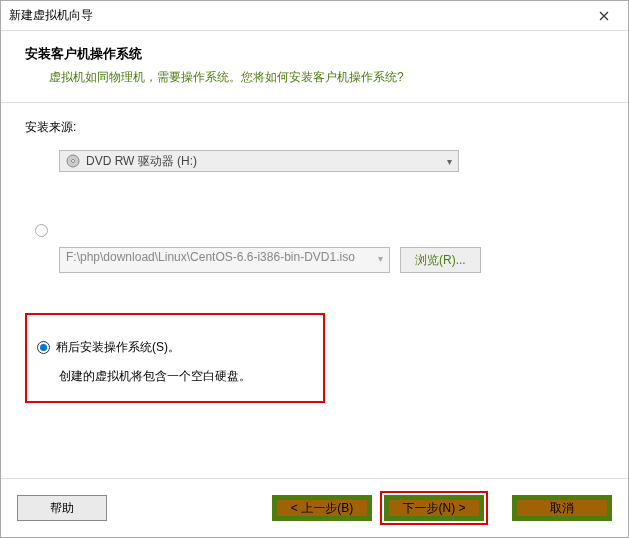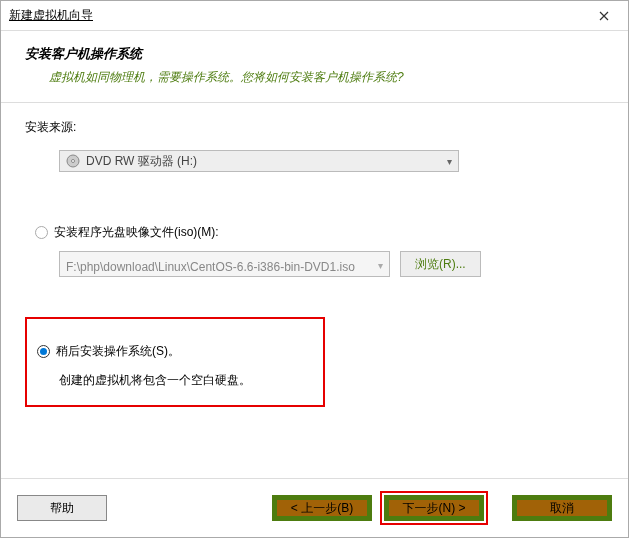--- a/index.html
+++ b/index.html
@@ -1,37 +1,37 @@
 <!DOCTYPE html>
 <html><head>
   <meta charset="utf-8">
   <style>
     * { margin: 0; padding: 0; box-sizing: border-box; }
     body { font-family: "Microsoft YaHei", "Segoe UI", Tahoma, sans-serif; font-size: 12px; background: #fff; }
     .dialog { width: 629px; height: 538px; border: 1px solid #aaa; display: flex; flex-direction: column; background: #fff; }
-    .titlebar { height: 30px; display: flex; align-items: center; padding: 0 4px 0 8px; border-bottom: 1px solid #ddd; text-decoration: underline; }
+    .titlebar { height: 30px; display: flex; align-items: center; padding: 0 4px 0 8px; border-bottom: 1px solid #ddd; }
     .titlebar-title { flex: 1; font-size: 12px; }
     .close-btn { width: 40px; height: 28px; display: flex; align-items: center; justify-content: center; cursor: pointer; }
     .close-btn svg { width: 10px; height: 10px; }
-    .header { padding: 14px 24px 16px 24px; border-bottom: 1px solid #ddd; background: #fff; font-style: italic; }
+    .header { padding: 14px 24px 16px 24px; border-bottom: 1px solid #ddd; background: #fff; }
     .header-title { font-weight: bold; font-size: 13px; margin-bottom: 6px; }
     .header-sub { font-size: 12px; margin-left: 24px; color: #4d7c0f; }
     .content { flex: 1; padding: 16px 24px 10px 24px; position: relative; }
     .section-label { font-size: 12px; margin-bottom: 14px; }
     .option { margin-left: 10px; margin-top: 8px; }
     .option-row { display: flex; align-items: center; gap: 6px; }
     .radio { width: 13px; height: 13px; border: 1px solid #333; border-radius: 50%; display: inline-flex; align-items: center; justify-content: center; flex-shrink: 0; }
     .radio.selected::after { content: ""; width: 7px; height: 7px; background: #0078d7; border-radius: 50%; }
     .radio.disabled { border-color: #aaa; }
     .option-label { font-size: 12px; }
     .dropdown { margin: 1px 0 0 24px; width: 400px; height: 22px; border: 1px solid #bbb; background: #eee; display: flex; align-items: center; padding: 0 6px; color: #444; position: relative; }
     .dropdown .dvd-icon { width: 14px; height: 14px; margin-right: 6px; display: inline-flex; }
     .dropdown .chev { position: absolute; right: 6px; color: #666; font-size: 10px; }
     .iso-row { display: flex; align-items: center; gap: 10px; margin: 10px 0 0 24px; }
-    .iso-input { width: 331px; height: 26px; border: 1px solid #bbb; background: #f5f5f5; color: #888; padding: 8px 6px; font-size: 12px; position: relative; display: flex; align-items: flex-start; }
+    .iso-input { width: 331px; height: 26px; border: 1px solid #bbb; background: #f5f5f5; color: #888; padding: 8px 6px; font-size: 12px; position: relative; display: flex; align-items: flex-end; }
     .iso-input .chev { position: absolute; right: 6px; color: #aaa; font-size: 10px; }
     .btn { height: 26px; border: 1px solid #bbb; background: #eee; padding: 0 14px; font-size: 12px; cursor: pointer; display: inline-flex; align-items: center; justify-content: center; }
     .btn.disabled { color: #4d7c0f; cursor: default; }
     .highlight-box { border: 2px solid #e60000; padding: 24px 14px 16px 10px; width: 300px; margin-top: 40px; }
     .highlight-box .option-row { margin-bottom: 12px; }
     .sub-note { margin-left: 22px; font-size: 12px; }
     .footer { border-top: 1px solid #ddd; padding: 12px 16px; display: flex; align-items: center; gap: 8px; }
     .footer-left { flex: 1; }
     .btn-help { width: 90px; height: 26px; border: 1px solid #888; background: #eaeaea; font-size: 12px; }
     .btn-nav { width: 100px; height: 26px; border: 5px solid #4d7c0f; background: #a16207; font-size: 12px; }
@@ -70,21 +70,20 @@
             </svg>
         </span>
         <span>DVD RW 驱动器 (H:)</span>
         <span class="chev">▾</span>
       </div>
     </div>
 
     <div class="option gap-big">
       <div class="option-row">
         <span class="radio disabled"></span>
-        <span class="option-label">安装程序光盘映像文件(iso)(M):</span>
       </div>
       <div class="iso-row">
         <div class="iso-input">
           <span>F:\php\download\Linux\CentOS-6.6-i386-bin-DVD1.iso</span>
           <span class="chev">▾</span>
         </div>
         <button class="btn disabled">浏览(R)...</button>
       </div>
     </div>
 

